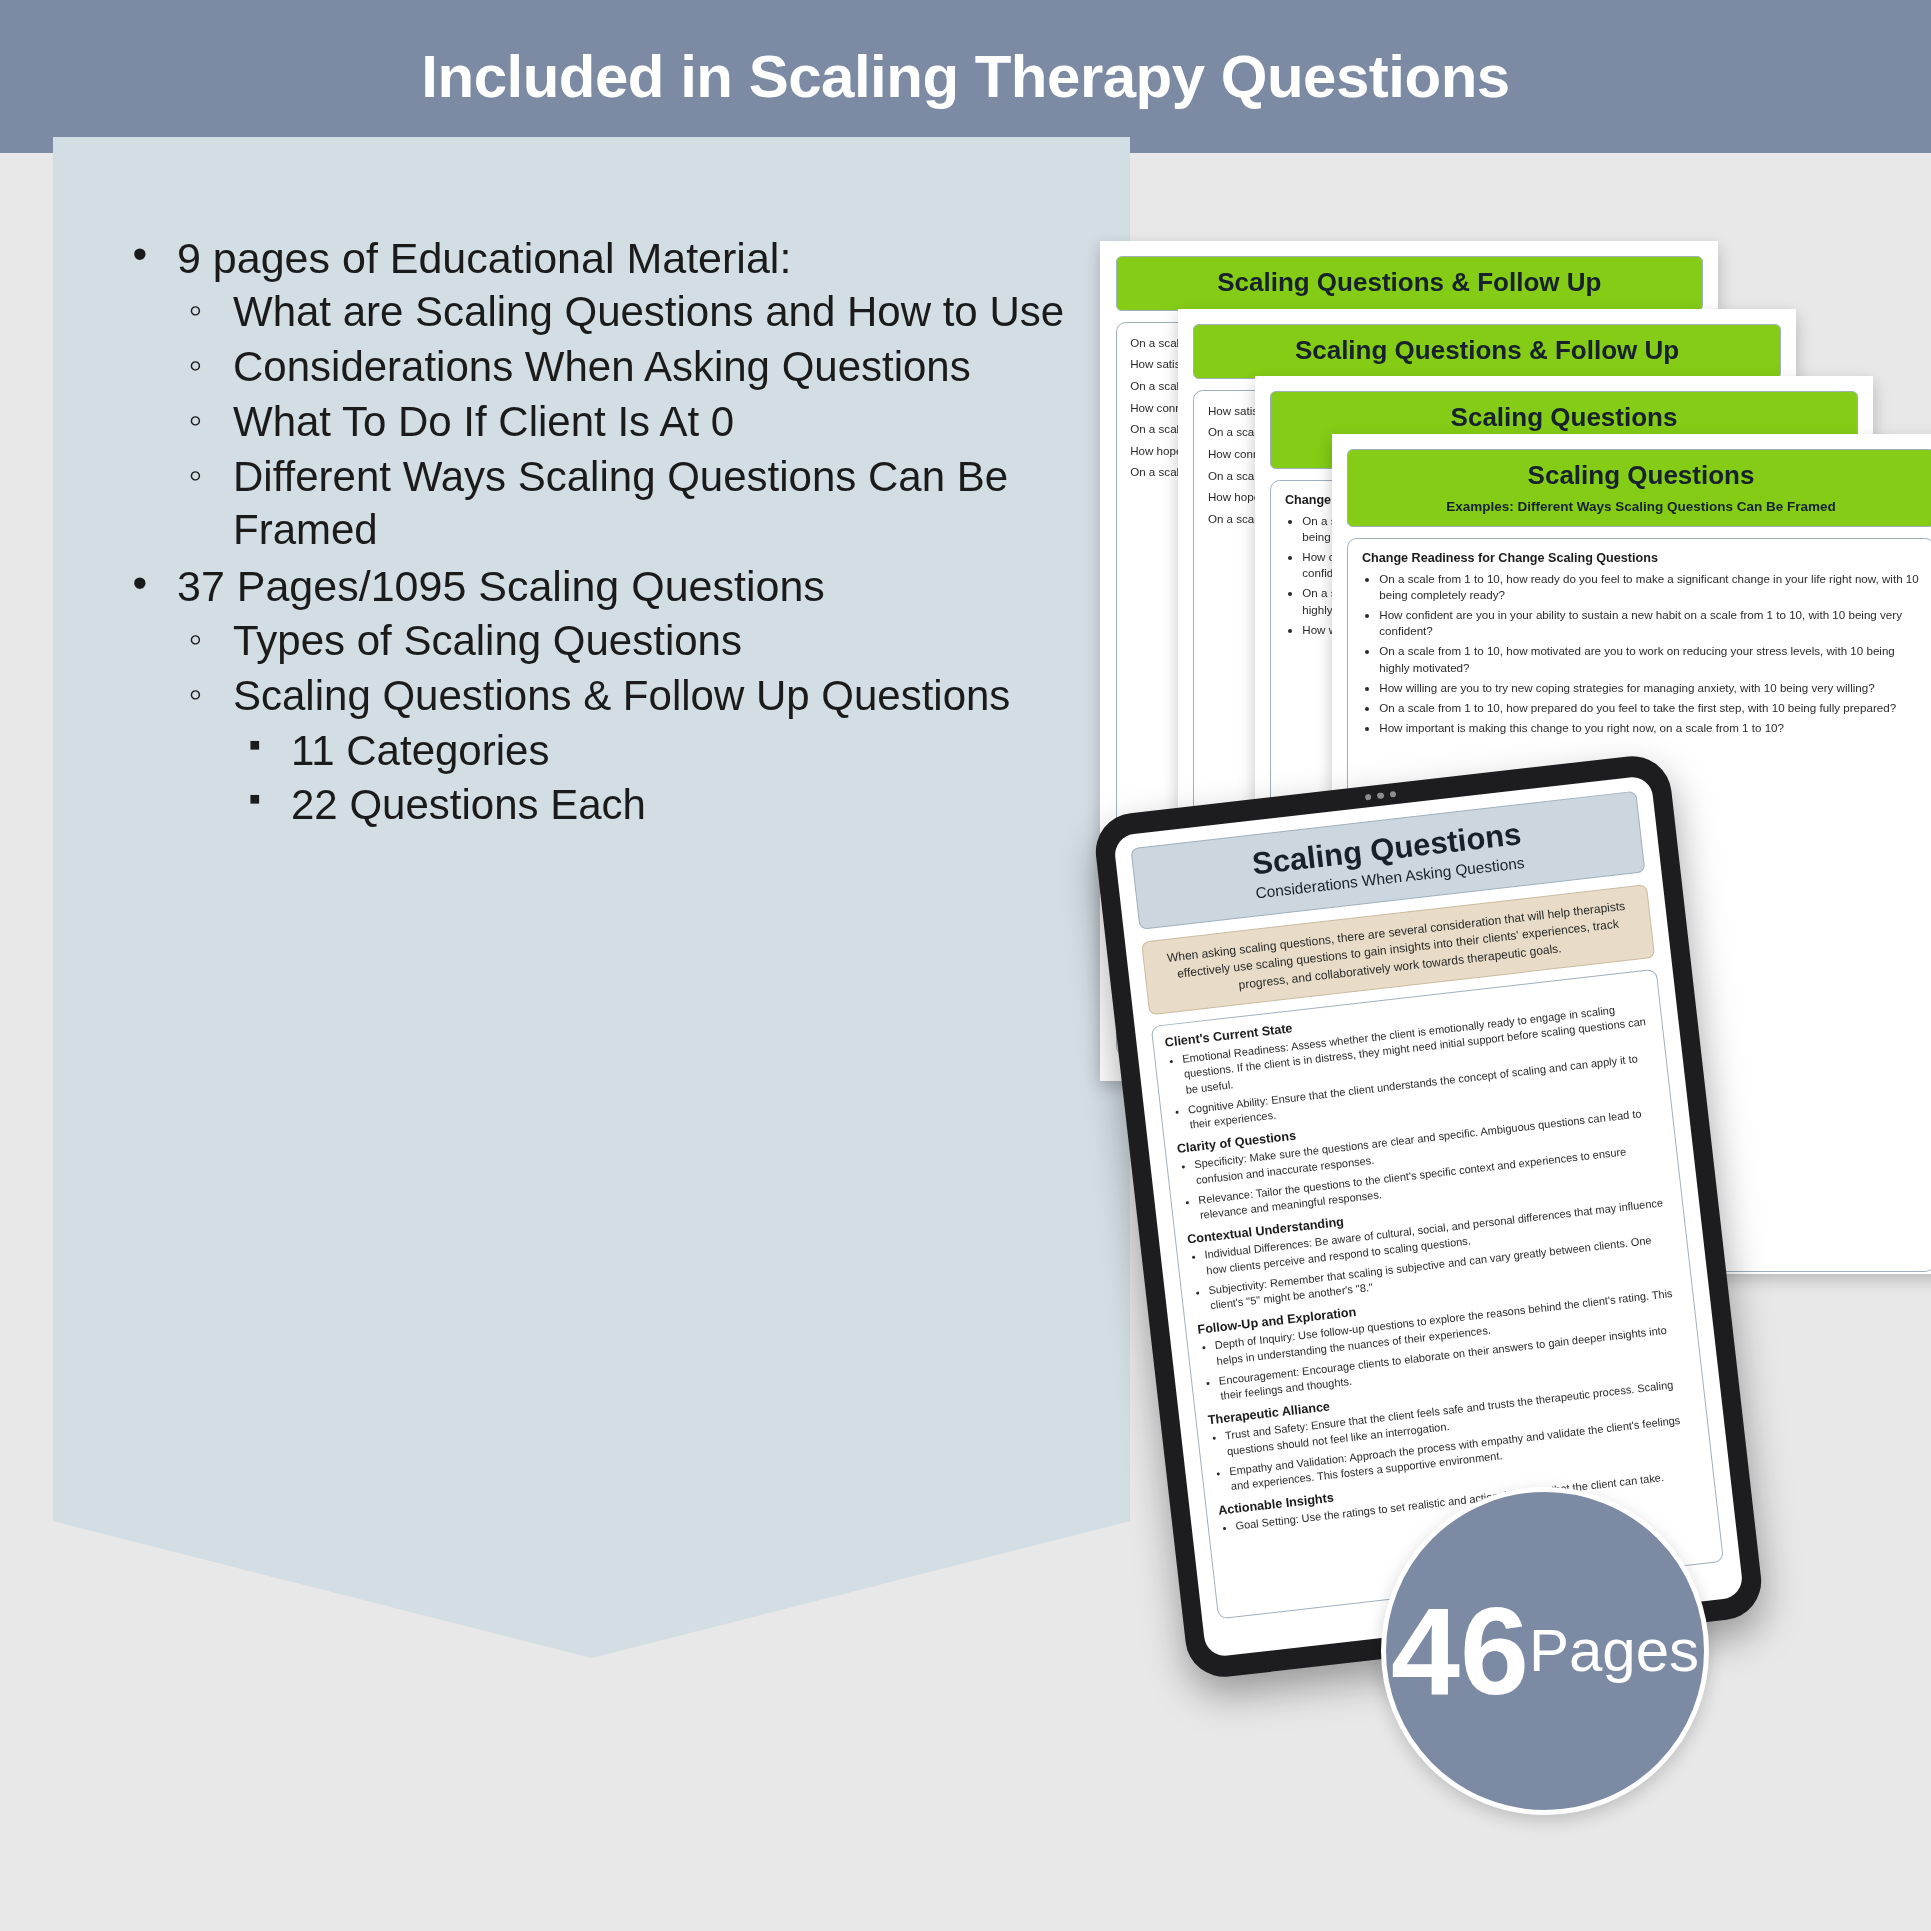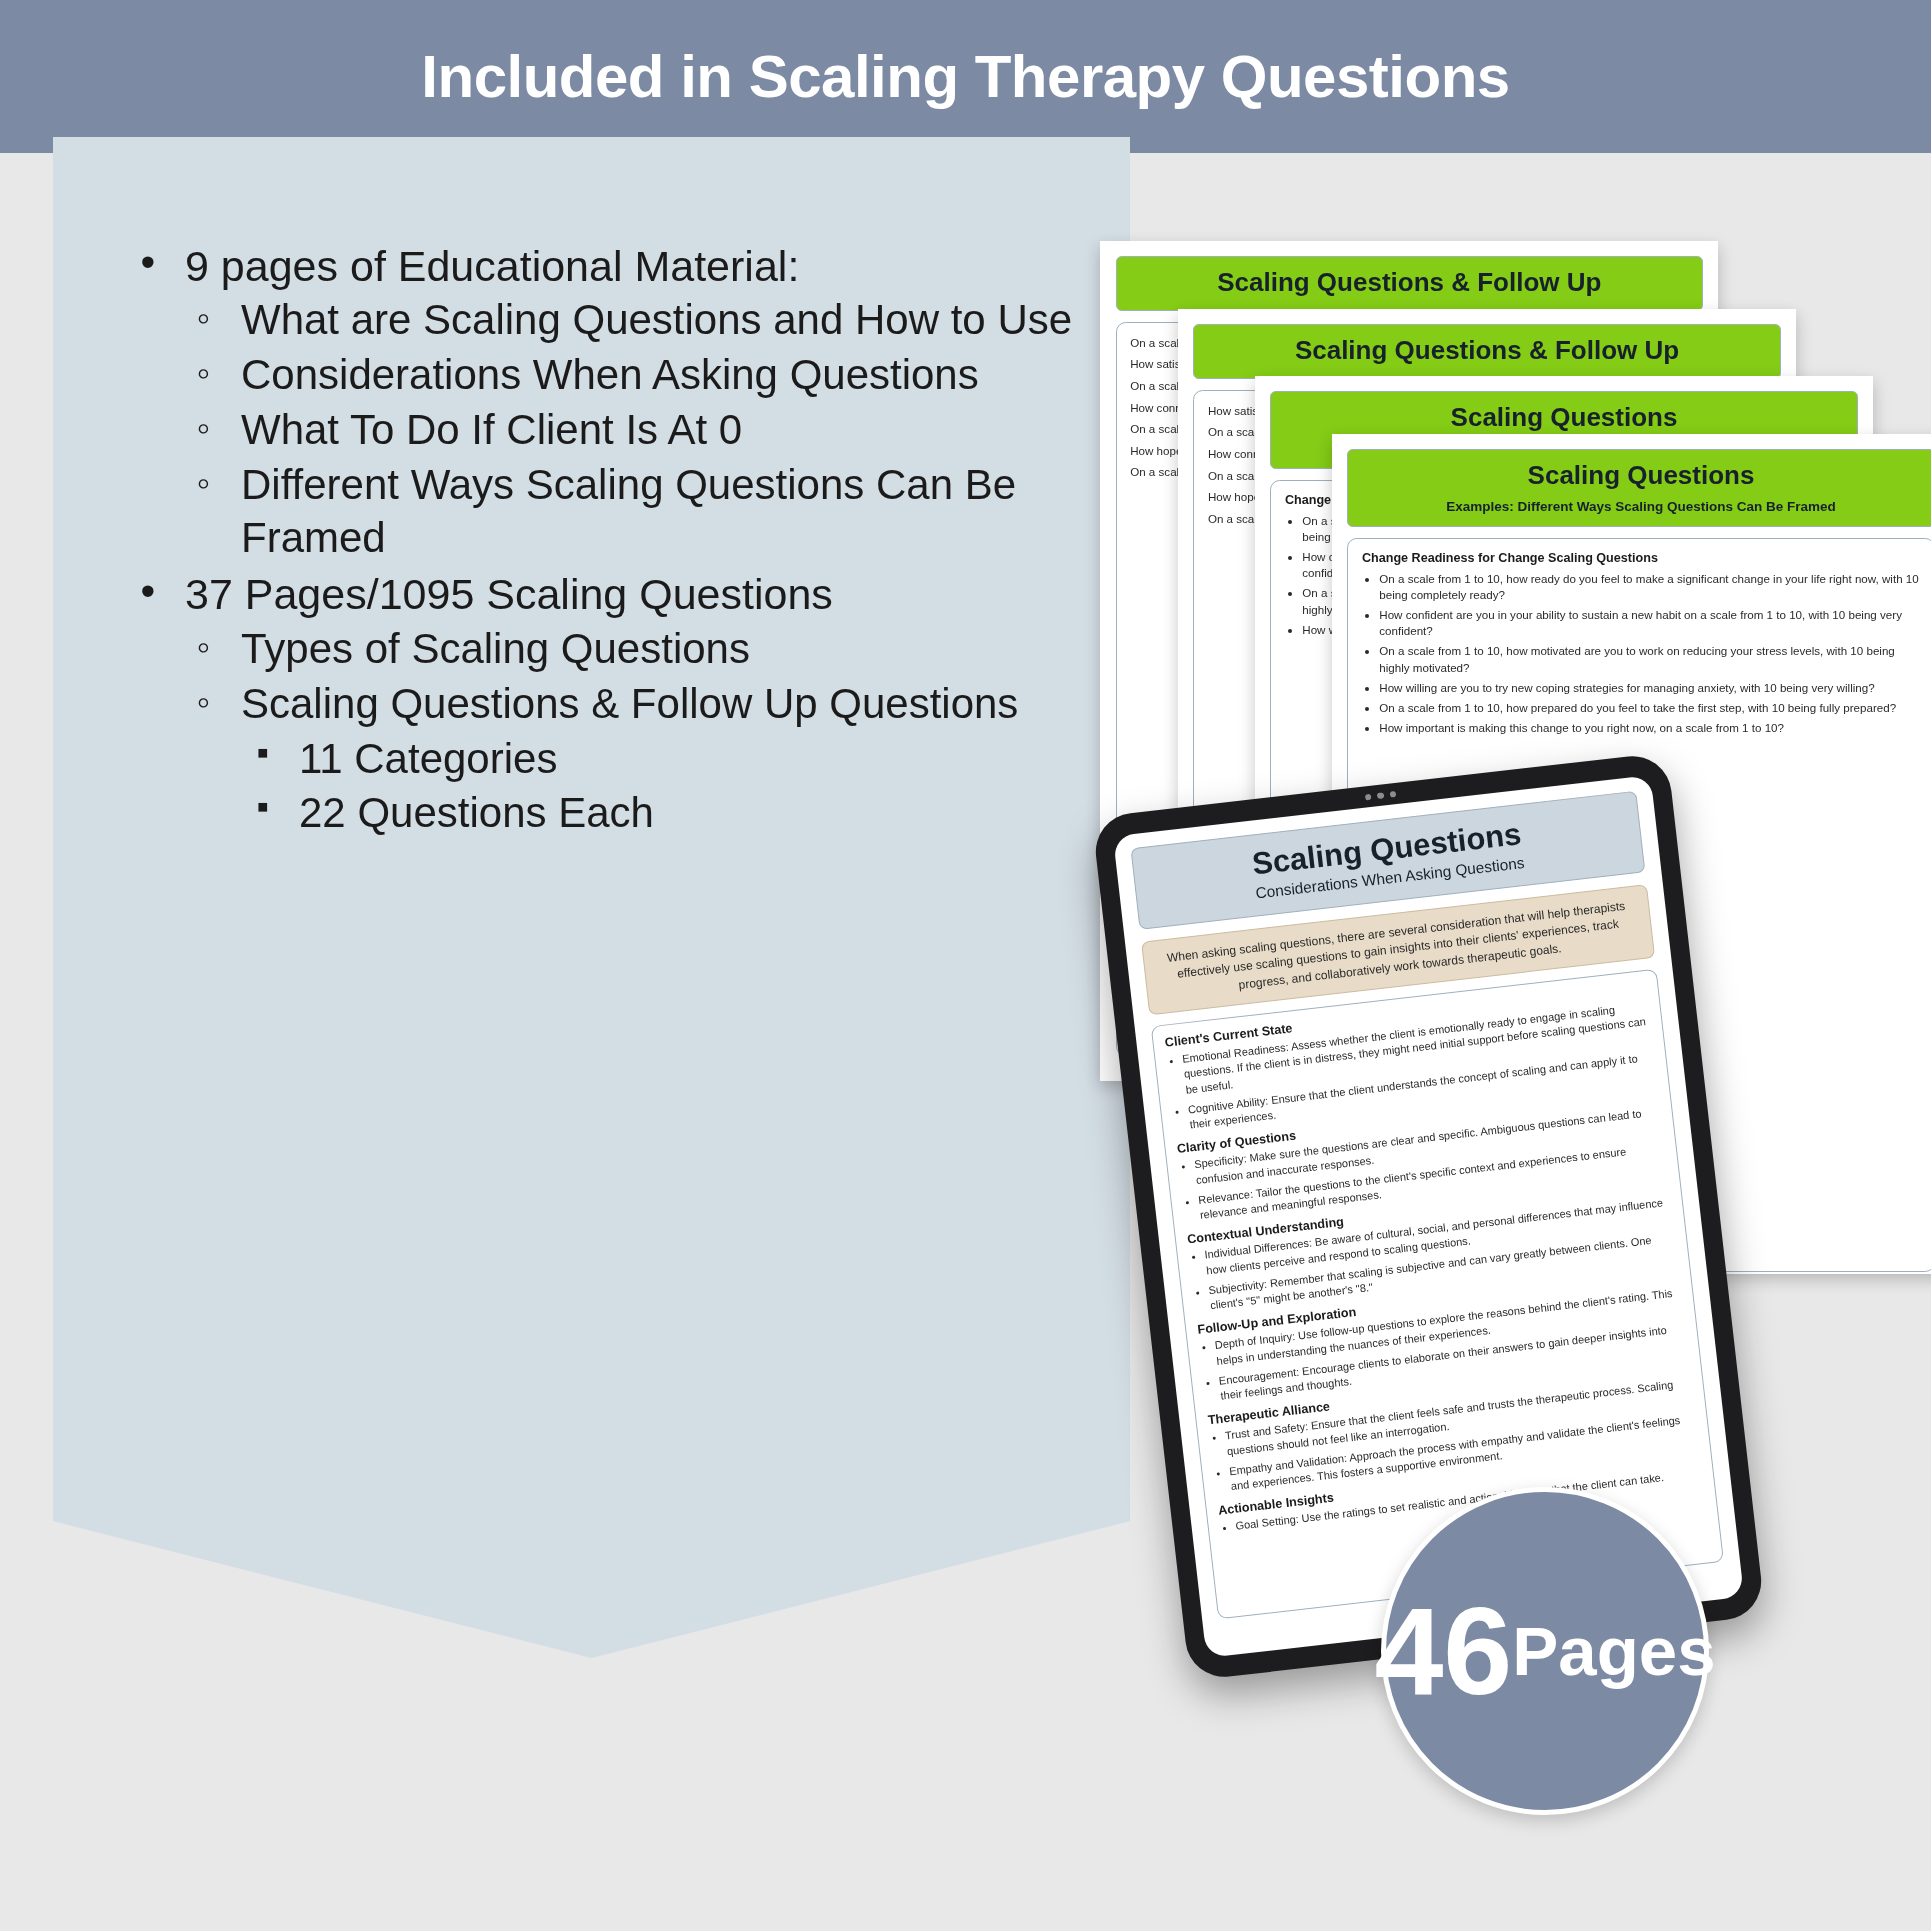--- a/index.html
+++ b/index.html
@@ -25,21 +25,21 @@
 
   
   .left-panel {
     position: absolute; left: 53px; top: 137px;
     width: 1077px; height: 1521px;
     background: #d3dde4;
     clip-path: polygon(0 0, 100% 0, 100% 91%, 50% 100%, 0 91%);
     padding: 87px 39px 0 58px;
   }
   ul.l1 {
-    list-style: none; margin: 16px; padding: 0;
+    list-style: none; margin: 8px; padding: 0;
   }
   ul.l1 > li {
     position: relative; padding-left: 58px;
     font-size: 43px; color: #1b1b1b; line-height: 1.22;
     margin-bottom: 3.9px;
   }
   ul.l1 > li > .txt { display: block; }
   ul.l1 > li::before {
     content: "\2022"; position: absolute; left: 13.5px; top: -3.9px; font-size: 42px;
   }
@@ -133,21 +133,21 @@
   
   .badge {
     position: absolute; left: 1381px; top: 1487px;
     width: 328px; height: 328px; border-radius: 50%;
     background: #7c8aa3; border: 5.8px solid #ffffff;
     color: #ffffff; display: flex; flex-direction: row;
     align-items: center; justify-content: center;
     box-shadow: 0 5.8px 17.4px rgba(0,0,0,0.18);
   }
   .badge .num { font-size: 124px; font-weight: bold; line-height: 0.92; }
-  .badge .lbl { font-size: 69px; font-weight: bold; line-height: 1; }
+  .badge .lbl { font-size: 60px; font-weight: normal; line-height: 1; }
 </style>
 </head>
 <body>
 
 <div class="header">
   <div class="header-title">Included in Scaling Therapy Questions</div>
 </div>
 
 <div class="left-panel">
   <ul class="l1">

